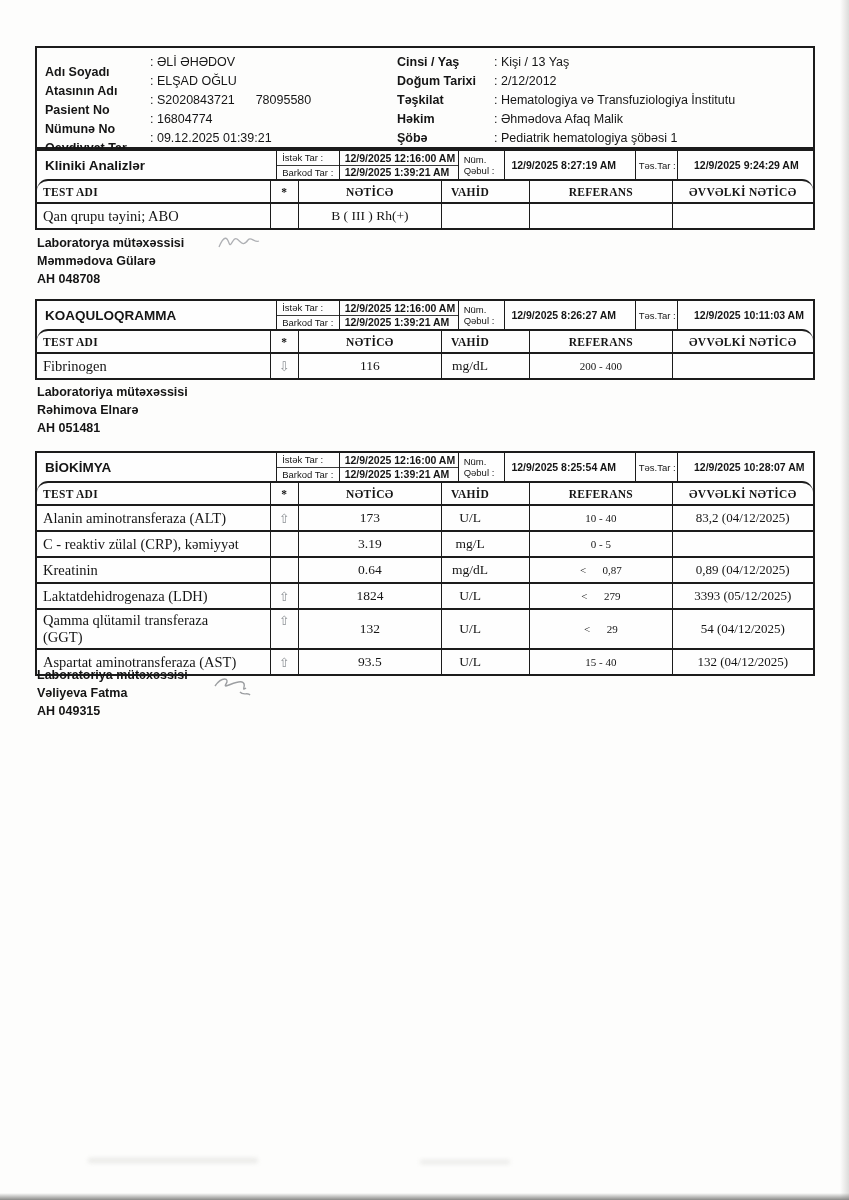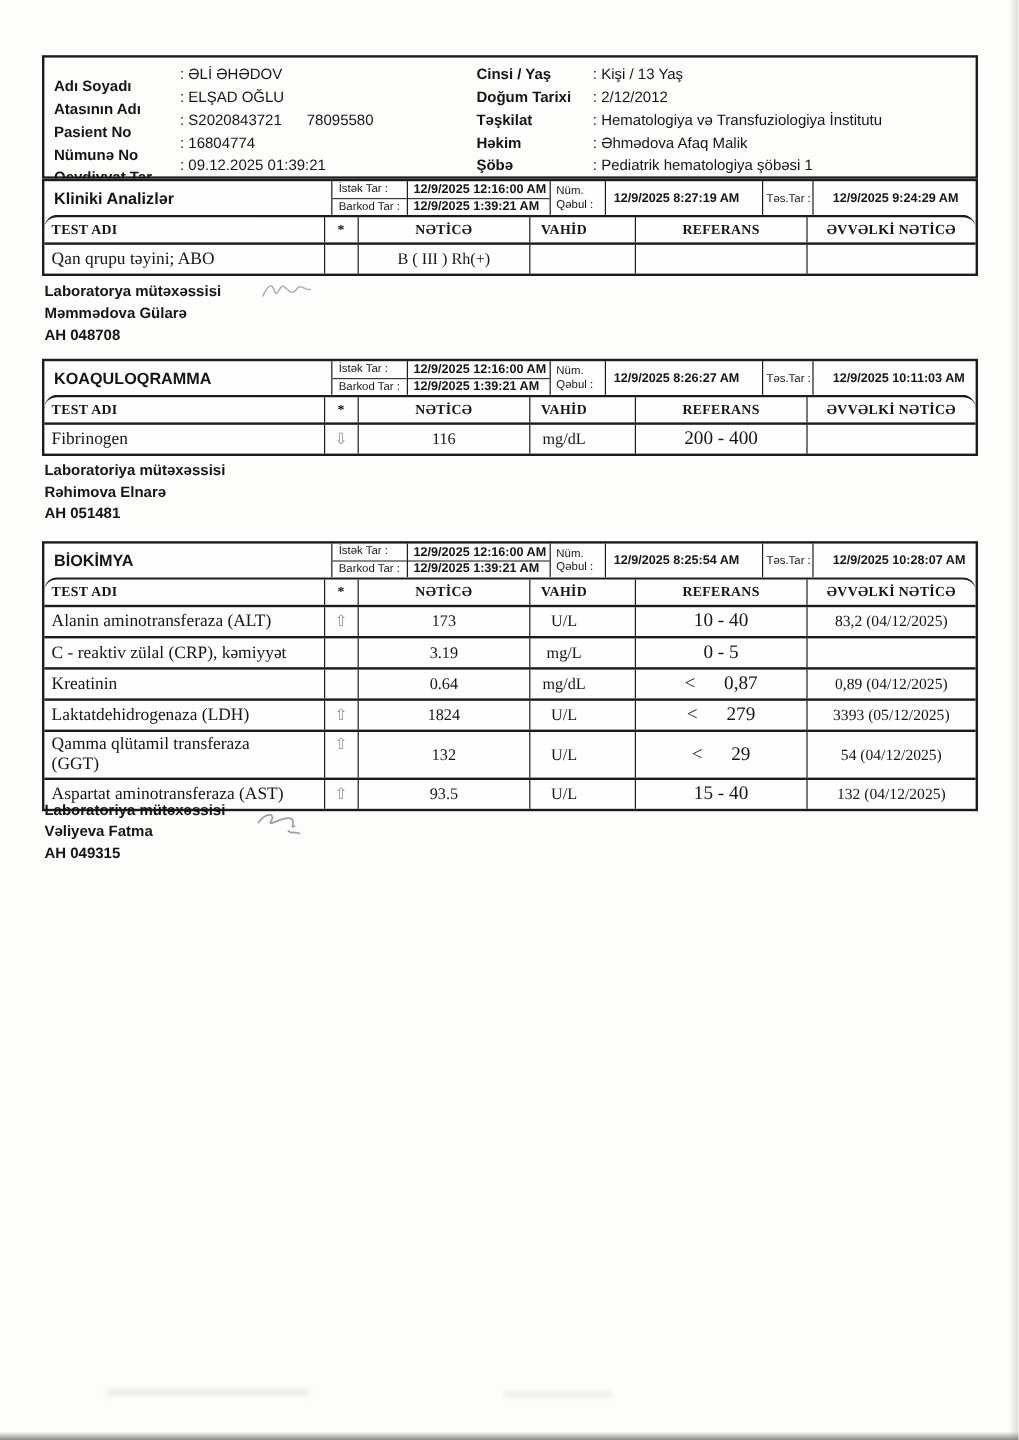--- a/index.html
+++ b/index.html
@@ -51,21 +51,21 @@
 
   .c-test { width:31.2%; padding-left:6px; }
   .c-flag { width:3.8%;  justify-content:center; }
   .c-net  { width:19.2%; justify-content:center; }
   .c-vah  { width:7.7%;  justify-content:center; }
   .c-ref  { width:19.1%; justify-content:center;margin-left:31px; }
   .c-prev { width:19.0%; justify-content:center; }
 
   .data-row .c-test { font-size:14.5px; white-space:pre-wrap; padding-top:2px; padding-bottom:2px; }
   .data-row .c-net, .data-row .c-vah { font-size:13.5px; }
-  .data-row .c-ref { font-size:16px; white-space:pre; }
+  .data-row .c-ref { font-size:11px; white-space:pre; }
   .data-row .c-prev { font-size:13px; }
   .flag-glyph { font-family:"DejaVu Sans", sans-serif; font-size:13px; color:#8e9296; line-height:1; }
 
   
   .lab-block { position:absolute; left:37px; font-weight:700; font-size:12.5px; line-height:18px; }
   .sig { position:absolute; opacity:.8; }
 
   
   .right-shade { position:absolute; top:0; right:0; width:9px; height:100%;
     background:linear-gradient(to right, rgba(210,210,210,0), #dcdcda); }

